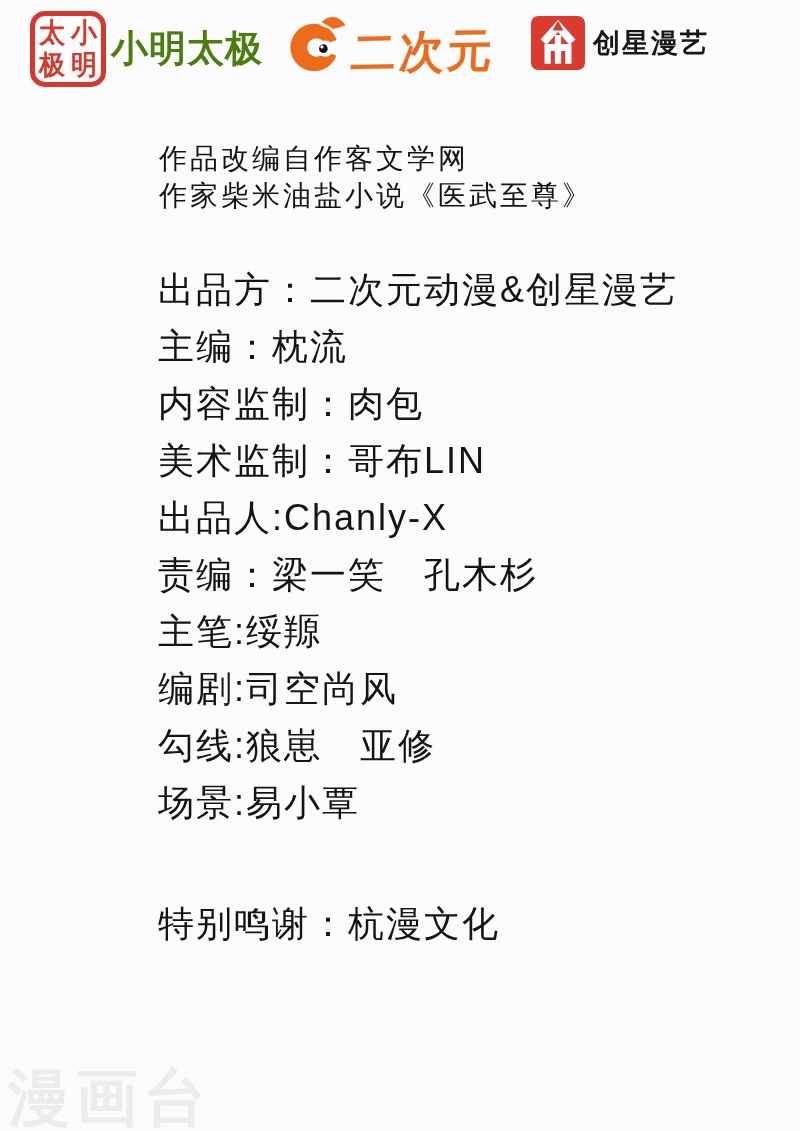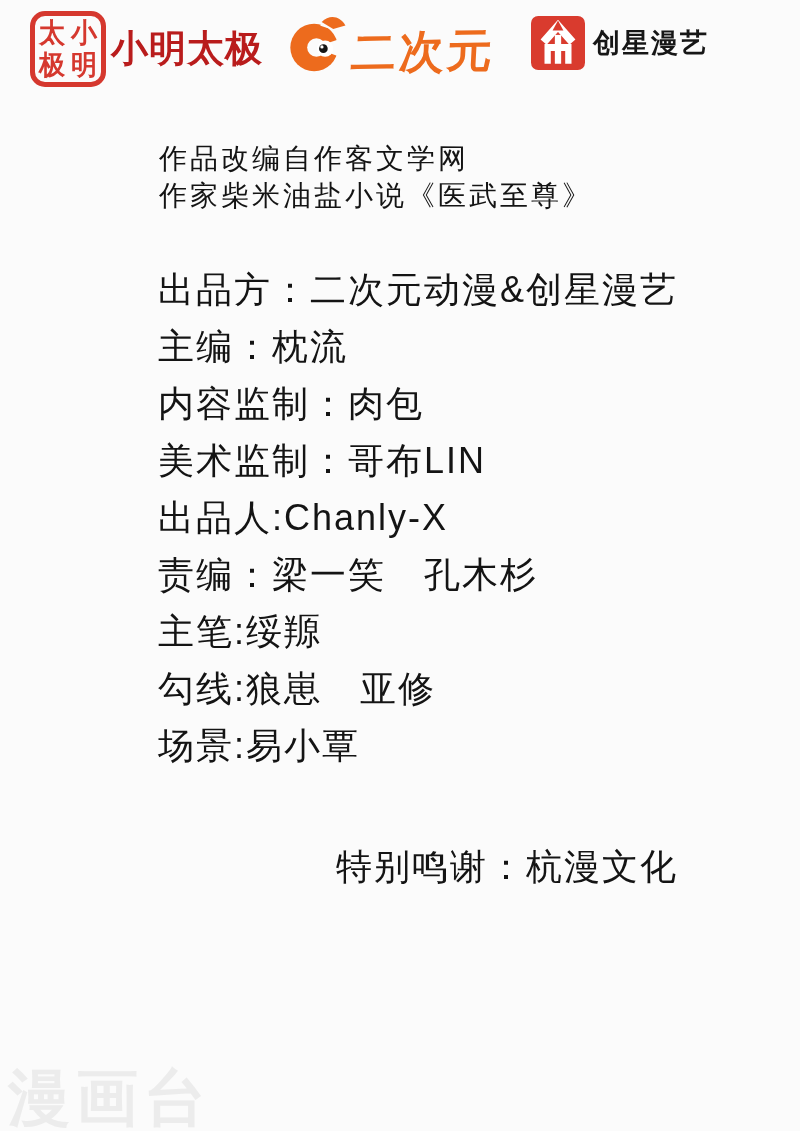--- a/index.html
+++ b/index.html
@@ -14,37 +14,37 @@
     position:absolute;left:30px;top:11px;width:64px;height:64px;
     border:5px solid #d5382e;border-radius:15px;
     display:grid;grid-template-columns:1fr 1fr;align-items:center;justify-items:center;
     padding:1px;box-sizing:content-box;
   }
   .seal span{
     color:#d5382e;font-size:26px;line-height:30px;font-weight:600;
     transform:scaleY(1.05);
   }
   .brand-label{position:absolute;white-space:nowrap;font-weight:700;}
-  .label-xm{left:111px;top:24px;font-size:37px;letter-spacing:1px;color:#b91c1c;}
+  .label-xm{left:111px;top:24px;font-size:37px;letter-spacing:1px;color:#4d7c0f;}
   .ecy-icon{position:absolute;left:288px;top:14px;}
   .label-ecy{left:351px;top:22px;font-size:45px;font-weight:800;color:#ed6b1d;
     transform:skewX(-4deg) rotate(-1deg);letter-spacing:3px;}
   .cx-icon{position:absolute;left:531px;top:16px;}
   .label-cx{left:593px;top:25px;font-size:27px;font-weight:800;color:#161616;letter-spacing:2px;}
 
   .intro{
     position:absolute;left:159px;top:140px;
     font-size:28px;line-height:37px;font-weight:400;letter-spacing:3px;
   }
   .credits{
     position:absolute;left:158px;top:261px;
     font-size:36px;line-height:57px;font-weight:400;letter-spacing:2px;
   }
   .credit-line{white-space:nowrap;}
-  .thanks{margin-top:64px;text-align:right;}
+  .thanks{margin-top:64px;}
   .watermark{
     position:absolute;left:8px;top:1056px;
     font-size:62px;font-weight:700;letter-spacing:6px;color:#ececec;
     white-space:nowrap;
   }
 </style>
 </head>
 <body>
 
 <header class="brand-bar">
@@ -85,18 +85,19 @@
 </section>
 
 <section class="credits">
   <div class="credit-line">出品方：二次元动漫&amp;创星漫艺</div>
   <div class="credit-line">主编：枕流</div>
   <div class="credit-line">内容监制：肉包</div>
   <div class="credit-line">美术监制：哥布LIN</div>
   <div class="credit-line">出品人:Chanly-X</div>
   <div class="credit-line">责编：梁一笑　孔木杉</div>
   <div class="credit-line">主笔:绥羱</div>
+  <div class="credit-line">编剧:司空尚风</div>
   <div class="credit-line">勾线:狼崽　亚修</div>
   <div class="credit-line">场景:易小覃</div>
   <div class="credit-line thanks">特别鸣谢：杭漫文化</div>
 </section>
 
 <div class="watermark">漫画台</div>
 
 </body></html>

